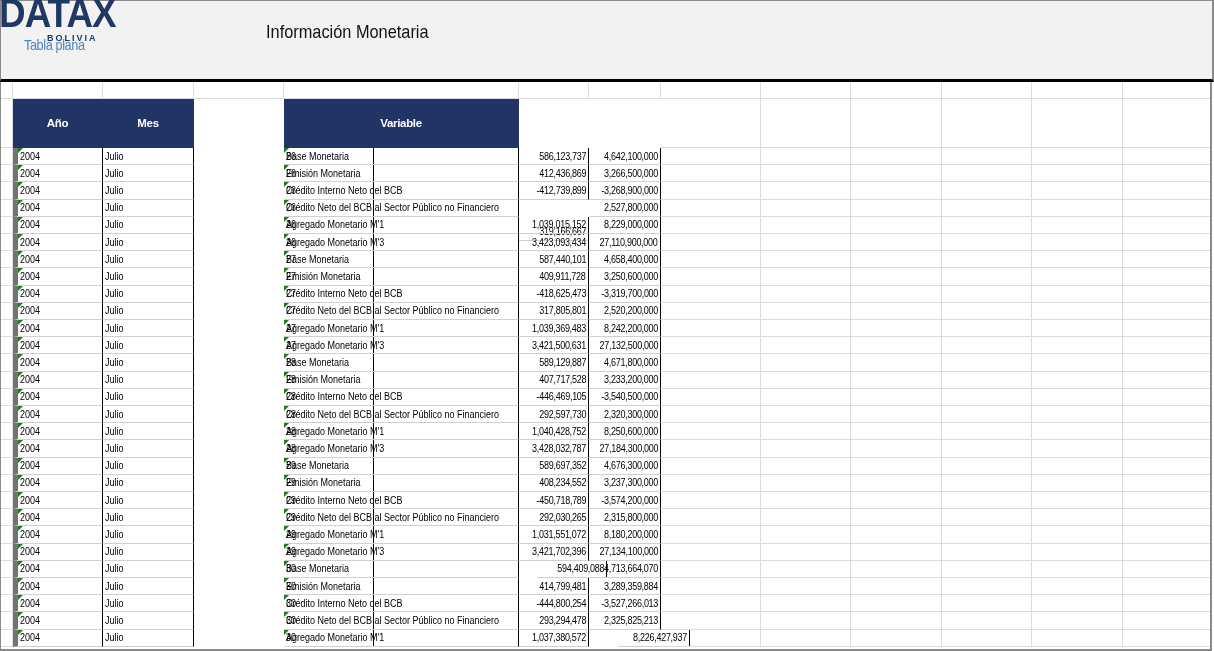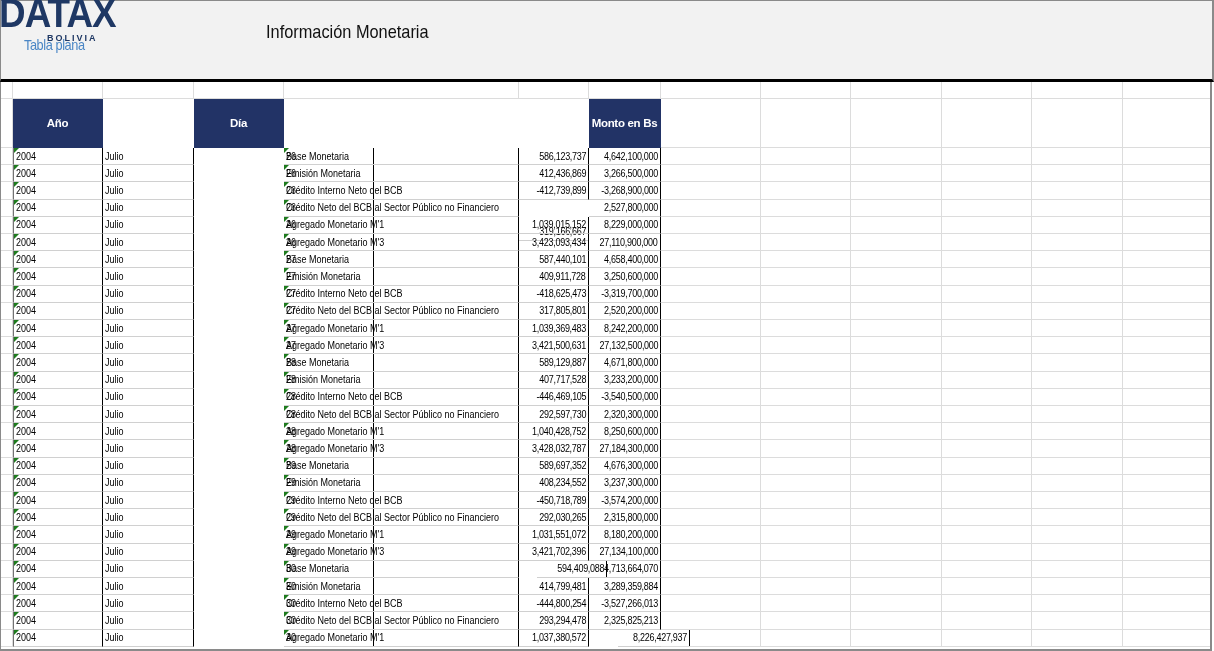--- a/index.html
+++ b/index.html
@@ -47,21 +47,21 @@
   .cell.gutter { border-right: 1px solid #dcdcdc; }
 
   .hdr .cell.th {
     background: #223366; color: #fff; font-weight: bold; font-size: 11.5px;
     justify-content: center; text-align: center; white-space: normal; line-height: 17px;
     border-right: 1px solid #223366; border-bottom: 1px solid #223366;
     letter-spacing: -0.3px;
   }
 
   .data .cell.tbl { border-right: 1px solid #000; border-bottom: 1px solid #d0d0d0; }
-  .data .cell.tbl.first { border-left: 1px solid #737373; }
+  .data .cell.tbl.first { border-left: 5px solid #737373; }
   .tri { position: relative; }
   .tri::before {
     content: ""; position: absolute; left: 0; top: 0;
     border-top: 5px solid #1e7b1e; border-right: 5px solid transparent;
   }
   .cell .txt { display: inline-block; transform: scaleX(0.9); transform-origin: left center; }
   .cell.num .txt { transform-origin: right center; }
 </style>
 </head>
 <body>
@@ -87,25 +87,25 @@
       <div class="cell  " style="left: 850px; width: 91px;"></div>
       <div class="cell  " style="left: 941px; width: 90px;"></div>
       <div class="cell  " style="left: 1031px; width: 91px;"></div>
       <div class="cell  " style="left: 1122px; width: 90px;"></div>
     </div>
     <div class="row hdr" style="top: 17px; height: 49px;">
       <div class="cell gutter " style="left: 0px; width: 12px;"></div>
       <div class="cell  th" style="left: 12px; width: 90px;">
         <span>Año</span>
       </div>
-      <div class="cell  th" style="left: 193px; width: 90px;">
-        <span>Día</span>
-      </div>
-      <div class="cell  th" style="left: 588px; width: 72px;">
-        <span>Monto en Bs</span>
+      <div class="cell  th" style="left: 102px; width: 91px;">
+        <span>Mes</span>
+      </div>
+      <div class="cell  th" style="left: 283px; width: 235px;">
+        <span>Variable</span>
       </div>
       <div class="cell  " style="left: 660px; width: 100px;"></div>
       <div class="cell  " style="left: 760px; width: 90px;"></div>
       <div class="cell  " style="left: 850px; width: 91px;"></div>
       <div class="cell  " style="left: 941px; width: 90px;"></div>
       <div class="cell  " style="left: 1031px; width: 91px;"></div>
       <div class="cell  " style="left: 1122px; width: 90px;"></div>
     </div>
     <div class="row data" style="top: 66px; height: 17.2px;">
       <div class="cell gutter " style="left: 0px; width: 12px;"></div>

